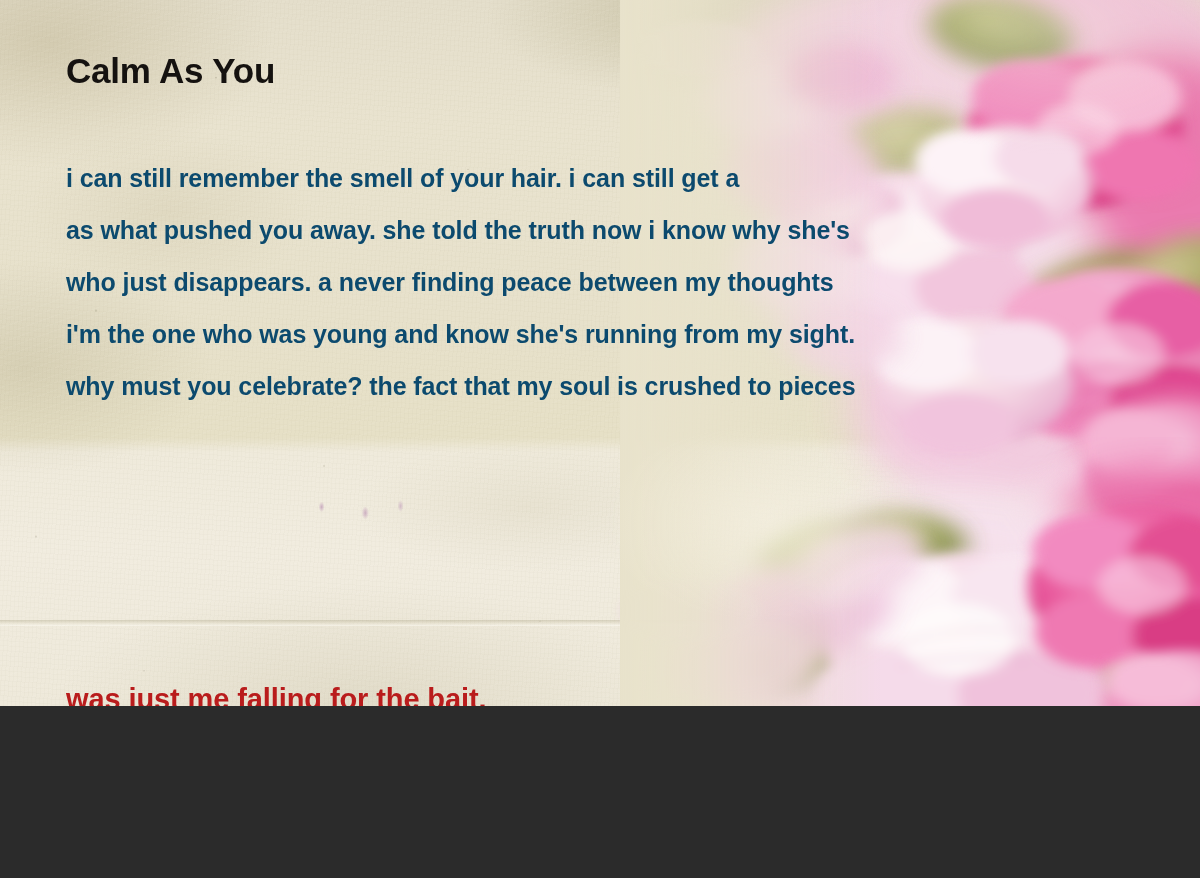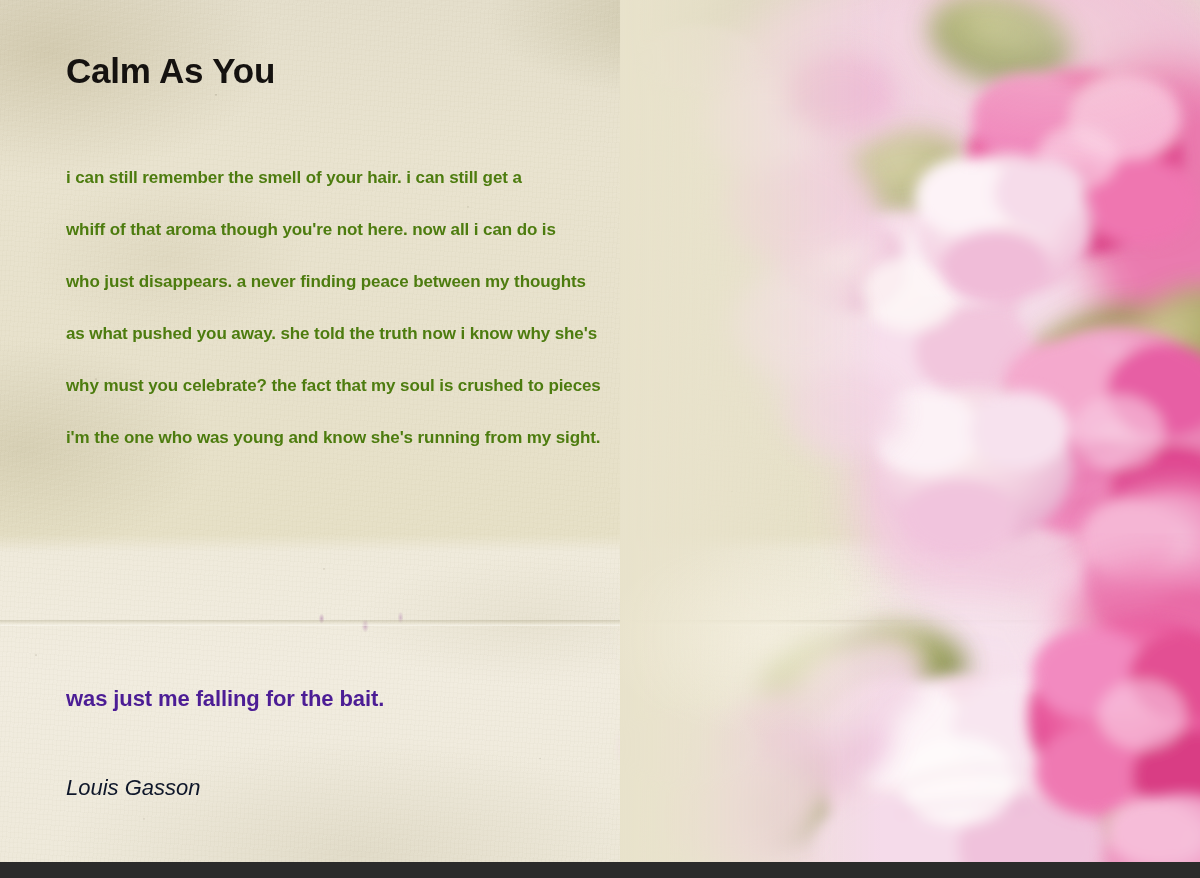--- a/index.html
+++ b/index.html
@@ -4,21 +4,21 @@
 <style>
   html, body {
     margin: 0;
     padding: 0;
     background: #2b2b2b;
   }
 
   #poem-card {
     position: relative;
     width: 1200px;
-    height: 862px;
+    height: 706px;
     overflow: hidden;
     background: #e7e1c8;
     font-family: "Liberation Sans", sans-serif;
   }
 
   
   .paper-base {
     position: absolute;
     inset: 0;
     background:
@@ -160,36 +160,36 @@
     white-space: nowrap;
   }
 
   .poem-body {
     position: absolute;
     left: 66px;
     top: 152px;
     width: 1090px;
   }
   .poem-line {
-    font-size: 17px;
+    font-size: 25px;
     font-weight: bold;
-    color: #4d7c0f;
+    color: #0c4a6e;
     line-height: 52px;
     height: 52px;
     white-space: nowrap;
     letter-spacing: -0.1px;
   }
 
   .poem-closing {
     position: absolute;
     left: 66px;
     top: 673px;
-    font-size: 22px;
+    font-size: 29px;
     font-weight: bold;
-    color: #4c1d95;
+    color: #b91c1c;
     line-height: 52px;
     white-space: nowrap;
     letter-spacing: -0.1px;
   }
 
   .poem-author {
     position: absolute;
     left: 66px;
     top: 775px;
     font-size: 22px;
@@ -404,25 +404,24 @@
   </div>
   <div class="flower-fade-left"></div>
   <div class="flower-wash"></div>
 
   <div class="text-layer">
 
     <div class="poem-title">Calm As You</div>
 
     <div class="poem-body">
       <div class="poem-line">i can still remember the smell of your hair. i can still get a</div>
-      <div class="poem-line">whiff of that aroma though you're not here. now all i can do is</div>
+      <div class="poem-line">as what pushed you away. she told the truth now i know why she's</div>
       <div class="poem-line">who just disappears. a never finding peace between my thoughts</div>
-      <div class="poem-line">as what pushed you away. she told the truth now i know why she's</div>
+      <div class="poem-line">i'm the one who was young and know she's running from my sight.</div>
       <div class="poem-line">why must you celebrate? the fact that my soul is crushed to pieces</div>
-      <div class="poem-line">i'm the one who was young and know she's running from my sight.</div>
     </div>
 
     <div class="poem-closing">was just me falling for the bait.</div>
 
     <div class="poem-author">Louis Gasson</div>
   </div>
 
 </div>
 
 </body></html>

